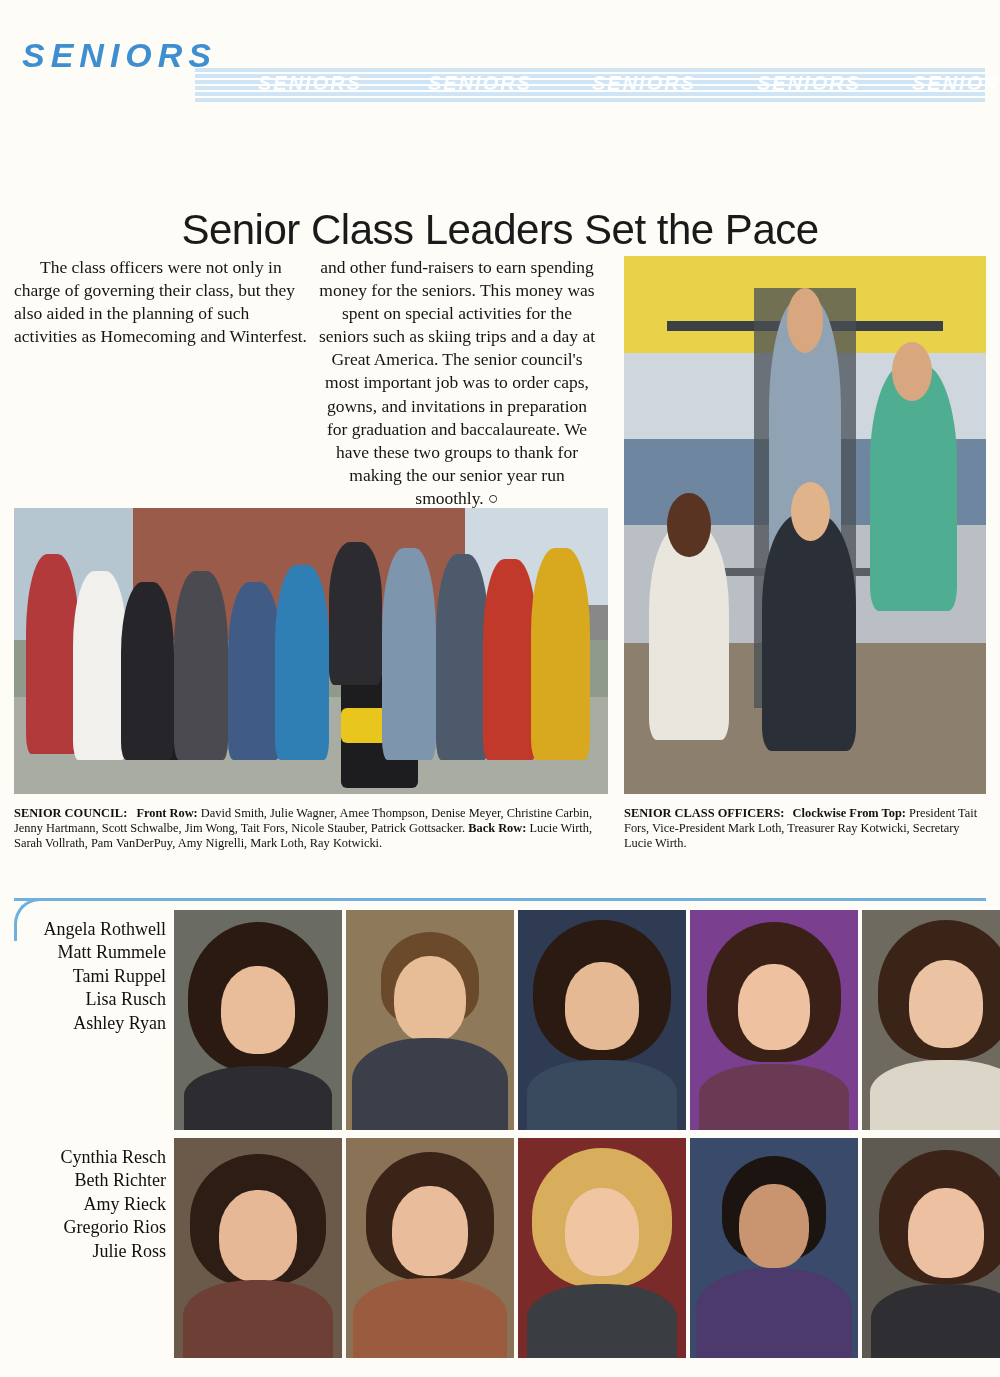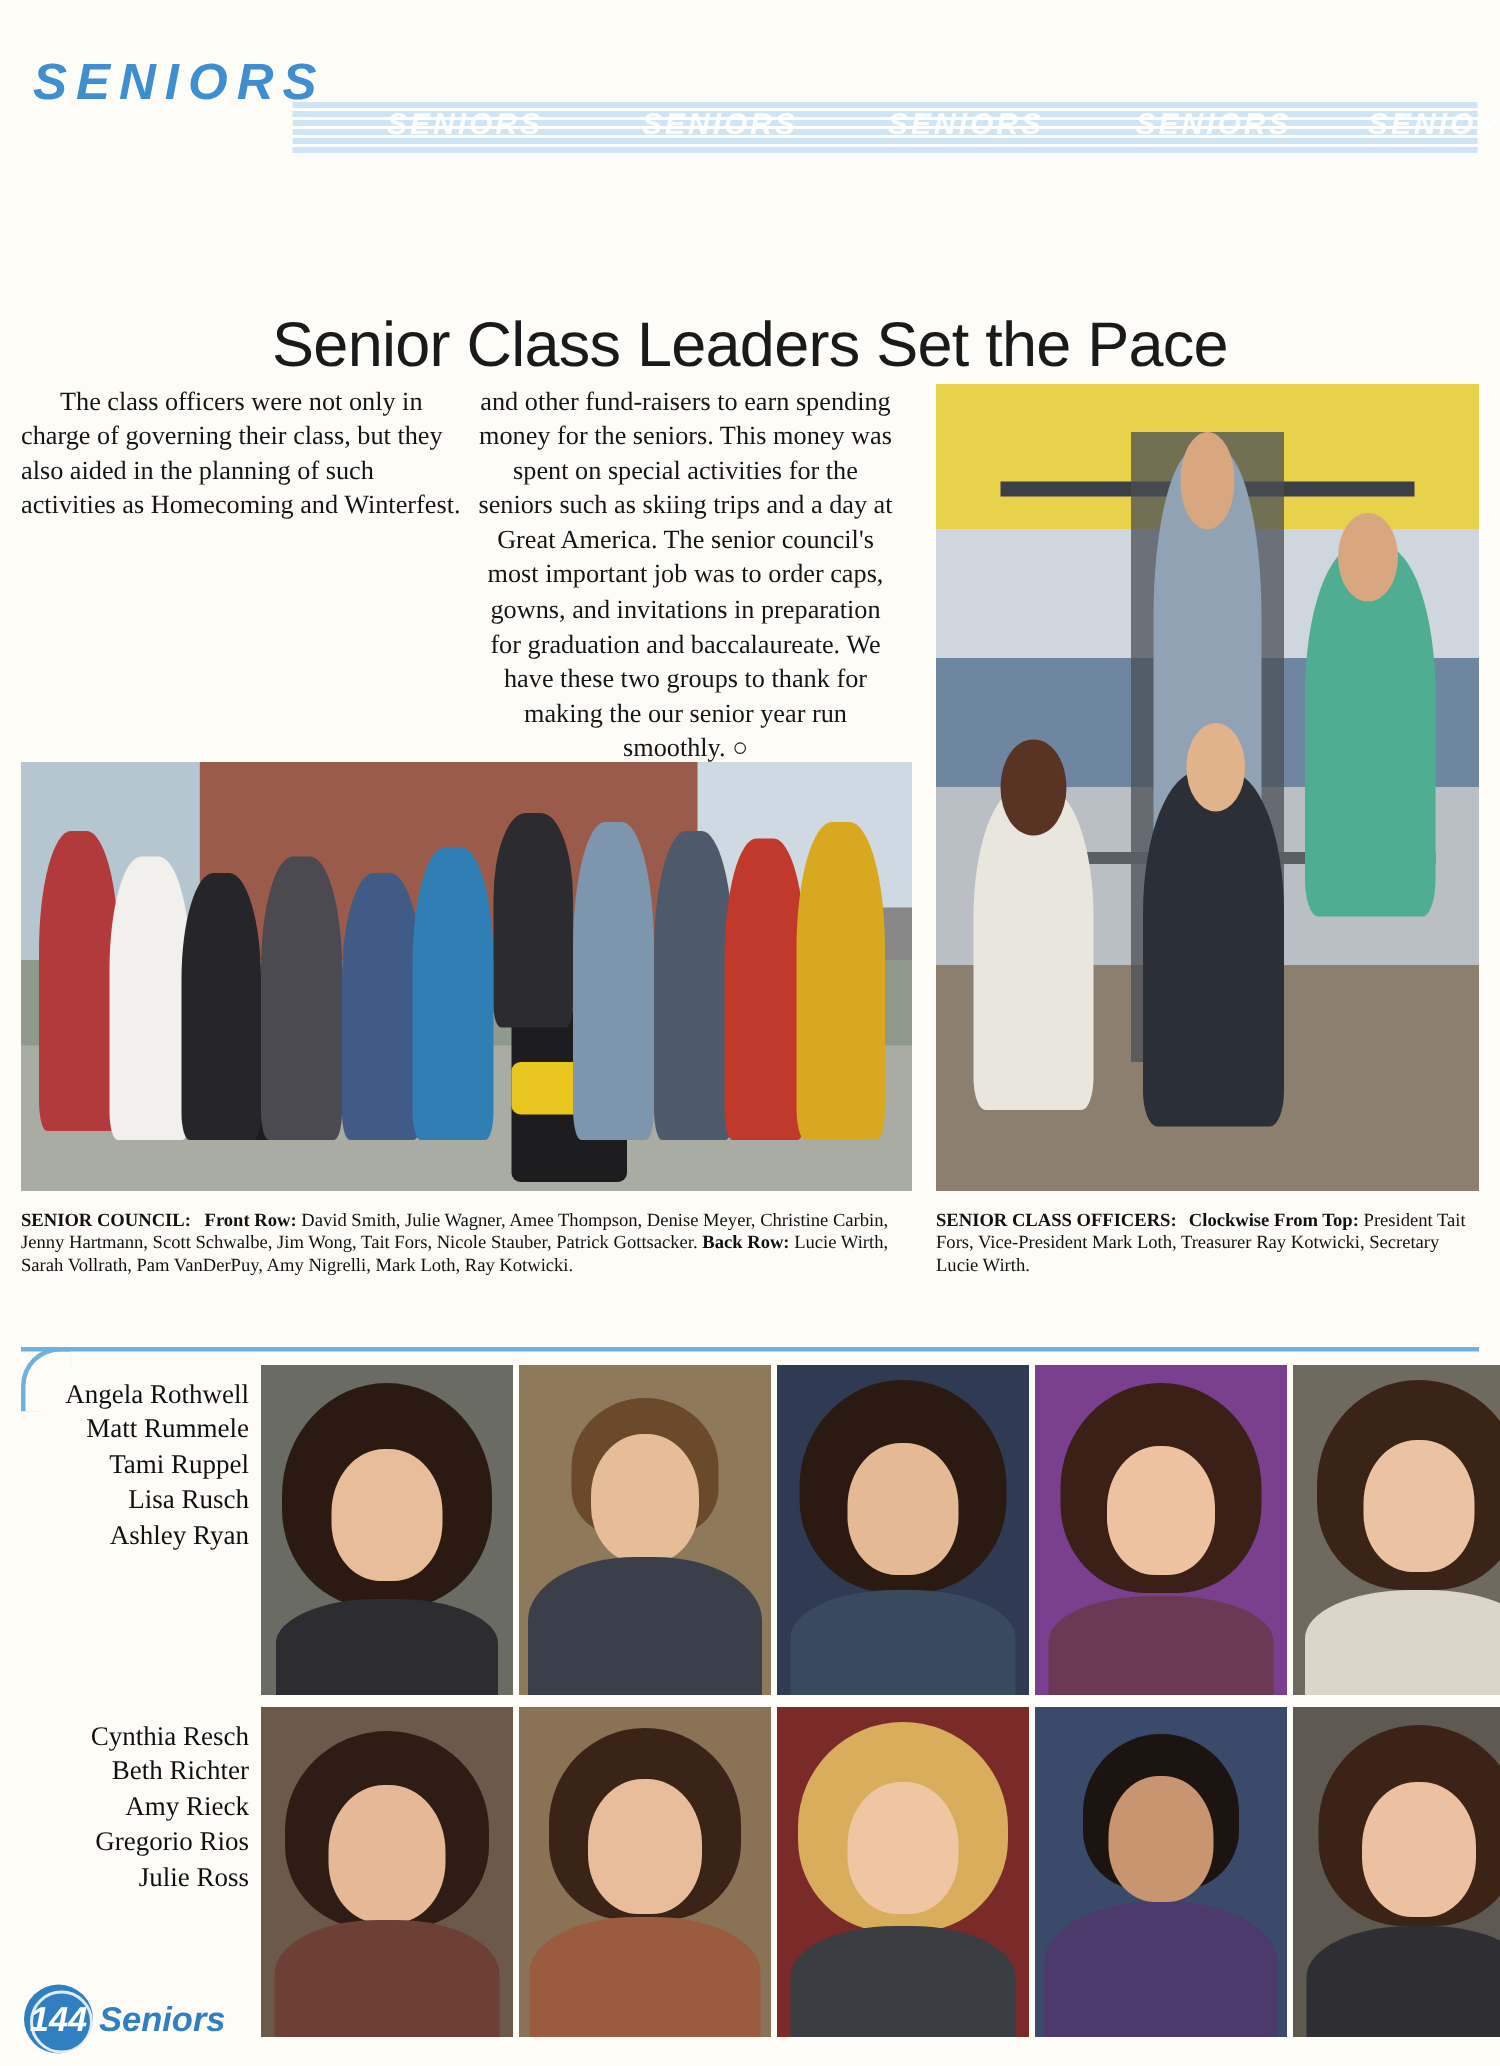--- a/index.html
+++ b/index.html
@@ -308,21 +308,14 @@
       <div class="cell" style="left:848px">
         <div class="bg" style="background:#5e5a52"></div>
         <div class="hair" style="top:12px;width:134px;height:134px;background:#3b2317;border-radius:50% 50% 42% 42%;"></div>
         <div class="face" style="top:50px;width:76px;height:90px;background:#ecc0a0;"></div>
         <div class="body" style="width:150px;height:74px;background:#2f2f33;"></div>
       </div>
     </div>
 
   </div>
 
-  <div class="folio">
-    <div class="folio-circle">
-      <div class="inner"></div>
-    </div>
-    <div class="folio-num">144</div>
-    <div class="folio-label">Seniors</div>
-  </div>
 
 </div>
 
 </body></html>

